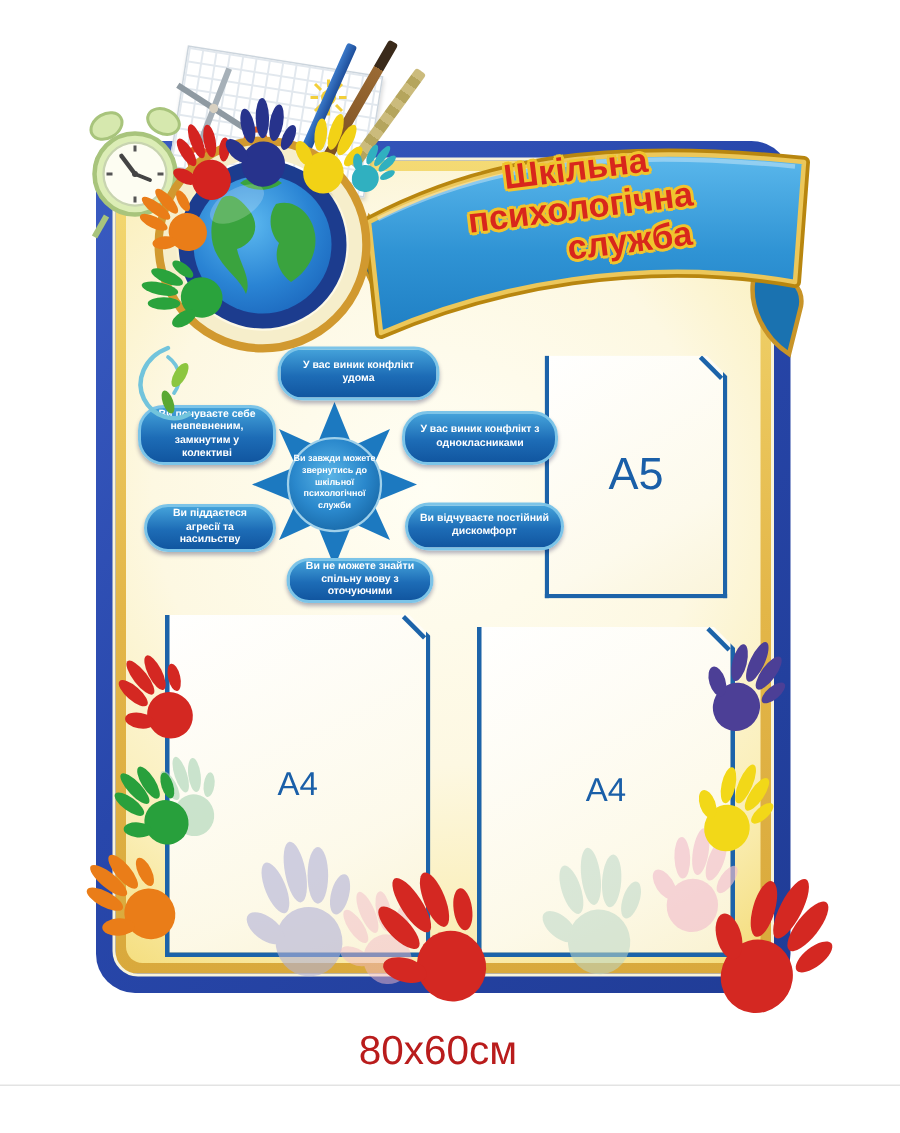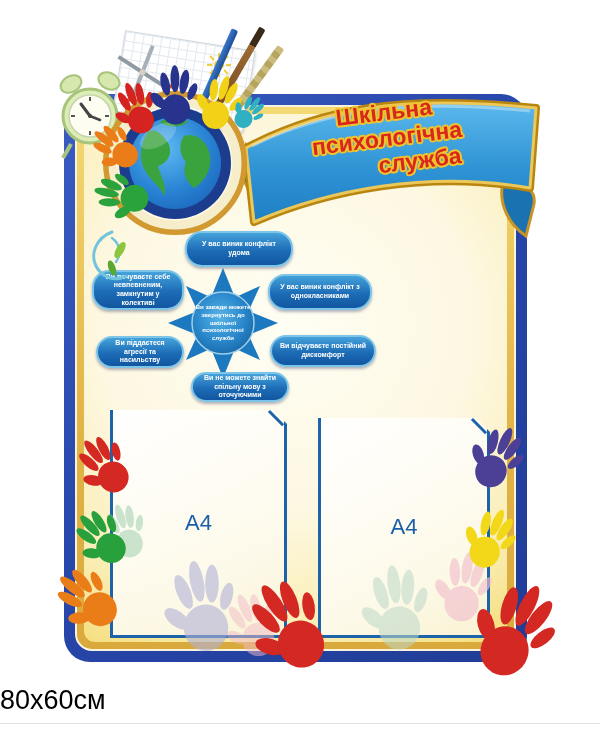--- a/index.html
+++ b/index.html
@@ -58,22 +58,22 @@
   #pencil-blue{left:214px;top:26px;width:7px;height:86px;transform:rotate(24deg);
          background:linear-gradient(90deg,#3a78c8,#1e4e9a);}
   #paintbrush{left:236px;top:22px;width:7px;height:92px;transform:rotate(30deg);
          background:linear-gradient(180deg,#3a2a1a 0 22%,#9a6a34 22%,#7a4e20 100%);}
   #pencil-ruler{left:254px;top:40px;width:8px;height:78px;transform:rotate(36deg);
          background:repeating-linear-gradient(0deg,#cbbb7c 0 6px,#b5a55d 6px 12px);}
   .abs{position:absolute;}
   
   .hand{position:absolute;}
   
-  .caption{position:absolute;left:0;top:685px;width:584px;
-           font-size:27px;color:#000000;}
+  .caption{position:absolute;left:0;top:685px;width:584px;text-align:center;
+           font-size:27px;color:#b91c1c;}
   .divider{position:absolute;left:0;top:723px;width:600px;border-top:1px solid #e3e3e3;}
 </style>
 </head>
 <body>
 
 <div id="canvas">
 
   <svg width="0" height="0" style="position:absolute" aria-hidden="true">
     <defs>
       <symbol id="hand" viewBox="0 0 100 120">
@@ -101,20 +101,23 @@
       </radialGradient>
     </defs>
   </svg>
 
   <div class="board">
     <div class="board-gold">
       <div class="board-inner"></div>
     </div>
   </div>
 
+  <div class="pocket" id="pocket-a5">
+    <span class="label">A5</span>
+  </div>
   <div class="pocket" id="pocket-a4-left">
     <span class="label big">A4</span>
   </div>
   <div class="pocket" id="pocket-a4-right">
     <span class="label big">A4</span>
   </div>
 
   <svg class="hand" style="left:160px;top:555px;width:86px;height:103px;transform:rotate(-8deg);color:#b2b2d8;opacity:.6">
       <use href="#hand" fill="currentColor"></use>
     </svg>

